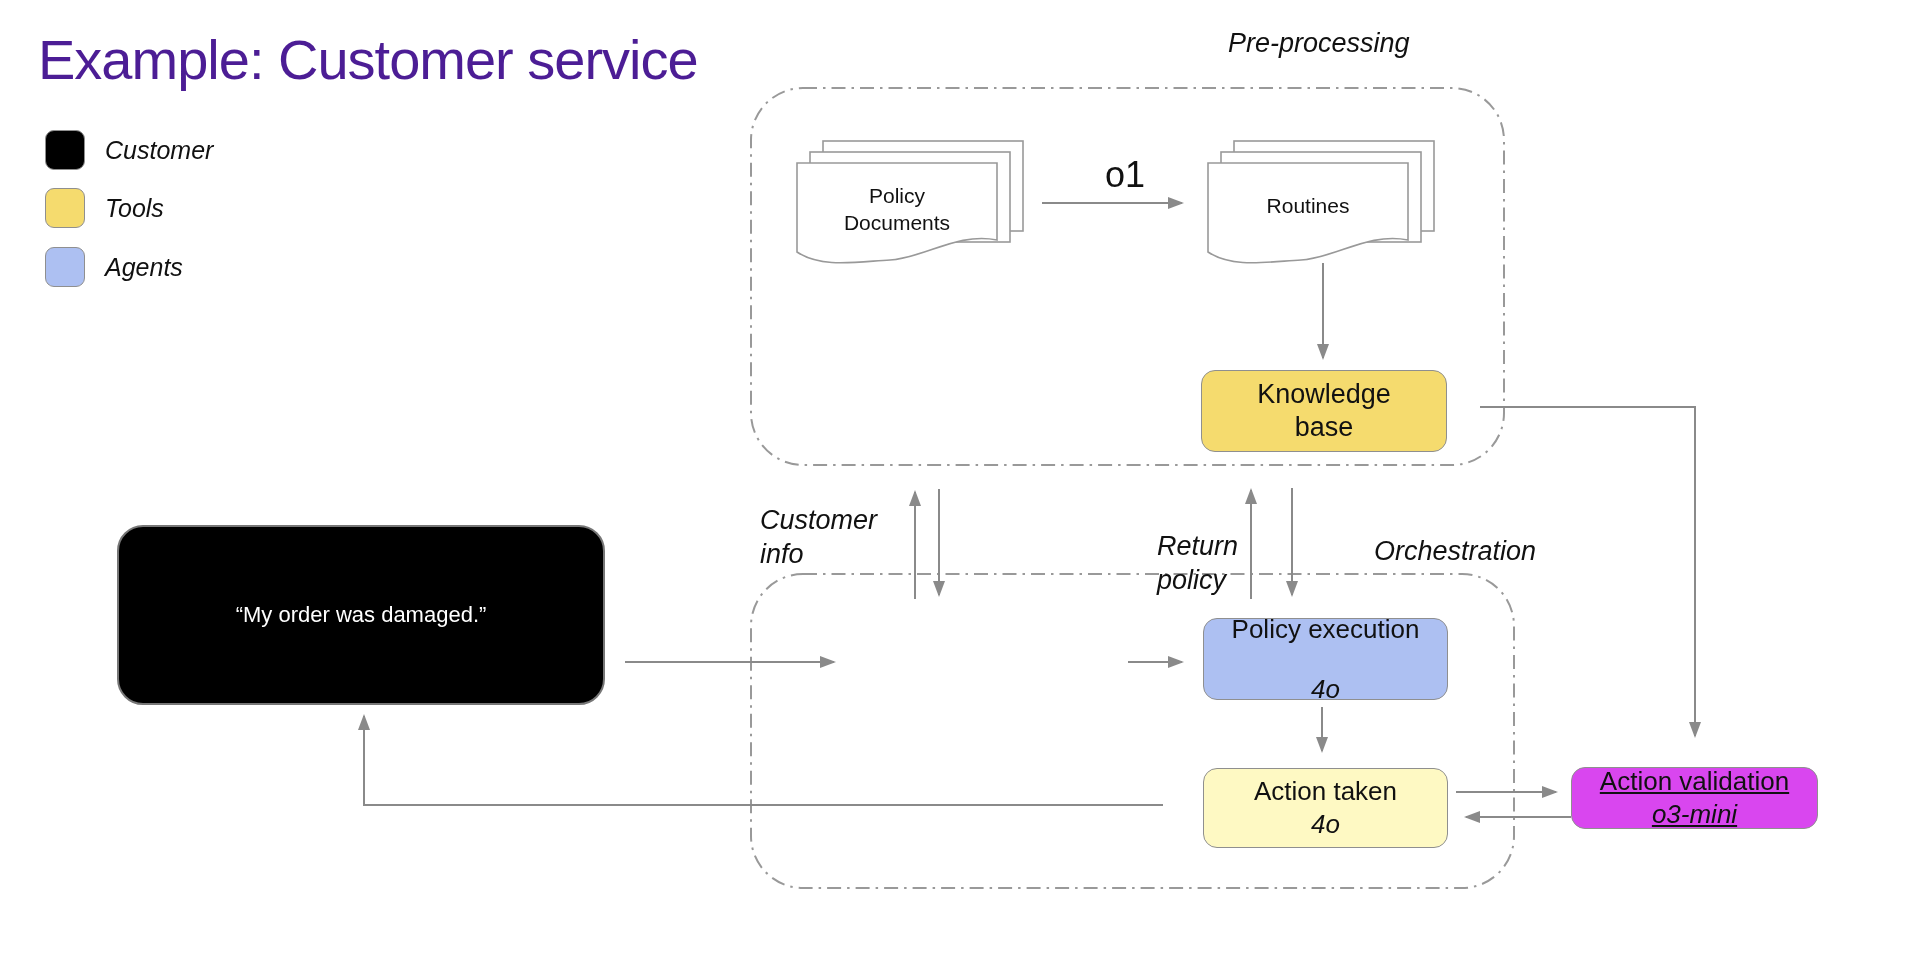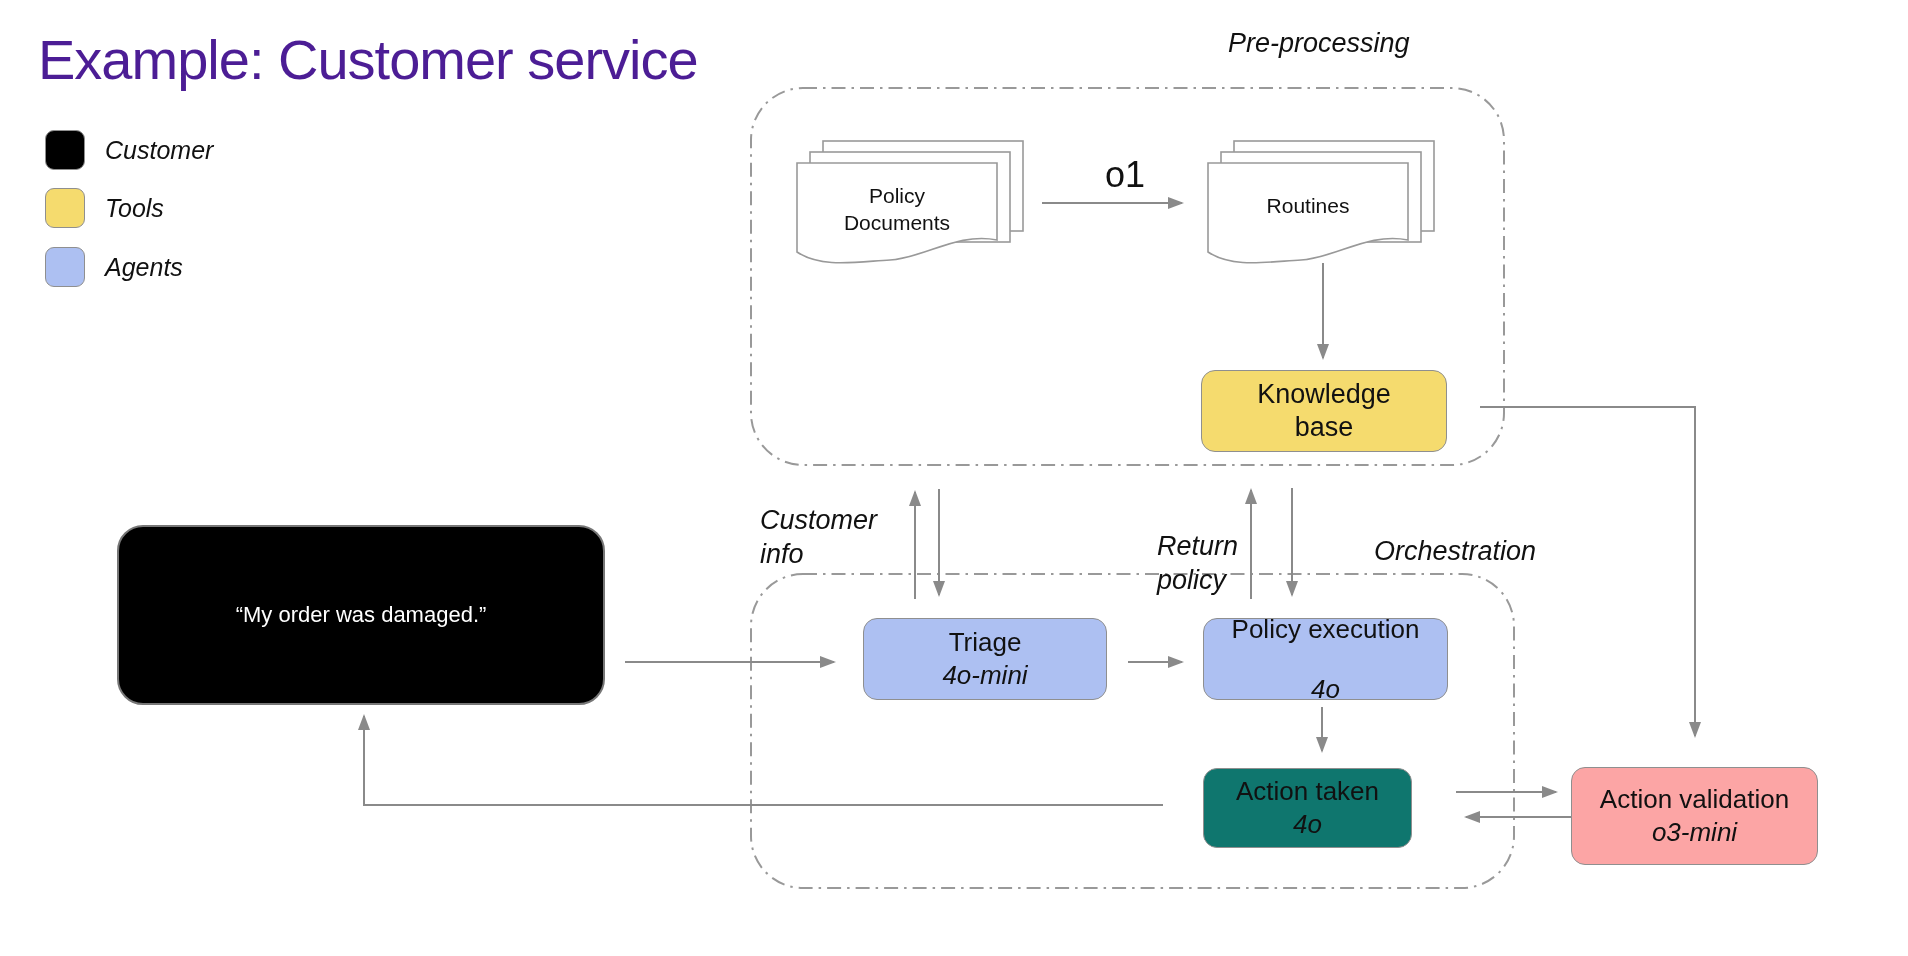--- a/index.html
+++ b/index.html
@@ -98,33 +98,29 @@
     <div>Routines</div>
   </div>
 
   <div id="o1-label">o1</div>
 
   <div class="node" style="left: 1201px; top: 370px; width: 246px; height: 82px; font-size: 27px; background-color: rgb(245, 219, 110);">
     <div>Knowledge</div>
     <div>base</div>
   </div>
 
-  <div class="node" style="left: 863px; top: 618px; width: 244px; height: 82px; background-color: rgb(173, 192, 242);">
-    <div>Triage</div>
-    <div class="model">4o-mini</div>
-  </div>
   <div class="node" style="left: 1203px; top: 618px; width: 245px; height: 82px; background-color: rgb(173, 192, 242); gap: 27px;">
     <div>Policy execution</div>
     <div class="model">4o</div>
   </div>
-  <div class="node" style="left: 1203px; top: 768px; width: 209px; height: 80px; background-color: #0f766e;">
+  <div class="node" style="left: 1203px; top: 768px; width: 245px; height: 80px; background-color: #fef9c3;">
     <div>Action taken</div>
     <div class="model">4o</div>
   </div>
-  <div class="node" style="left: 1571px; top: 767px; width: 247px; height: 98px; background-color: #fca5a5;">
+  <div class="node" style="left: 1571px; top: 767px; width: 247px; height: 62px; background-color: #d946ef; text-decoration: underline;">
     <div>Action validation</div>
     <div class="model">o3-mini</div>
   </div>
 
   <div id="customer-box" style="background-color: rgb(0, 0, 0);">
     <div>“My order was damaged.”</div>
   </div>
 
   <div class="edge-label" style="left:760px;top:503px">
     <div>Customer</div>

